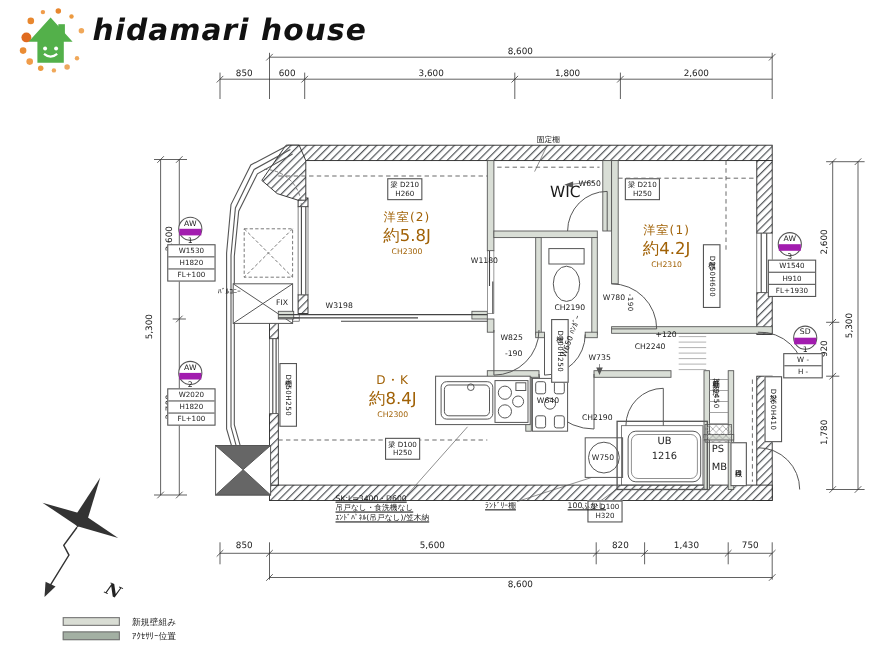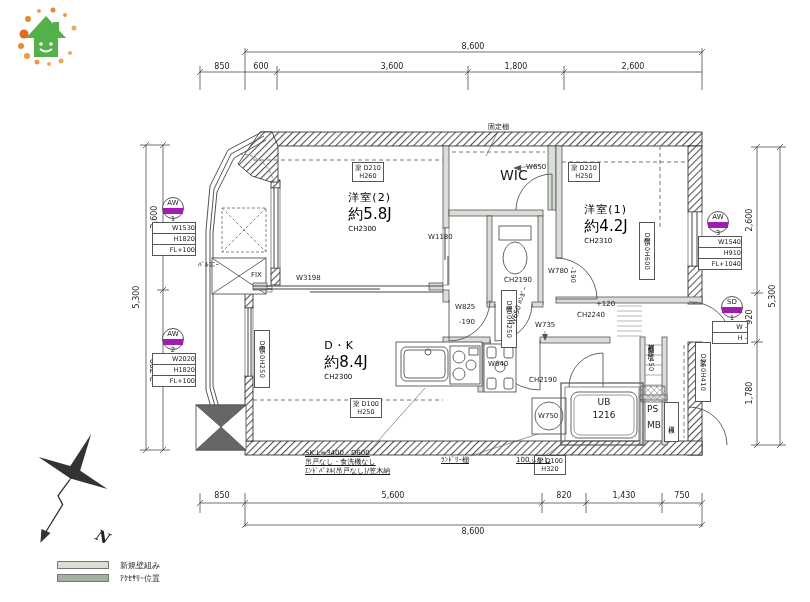--- a/index.html
+++ b/index.html
@@ -14,25 +14,25 @@
   .vbox{position:absolute;border:1px solid #555;background:#fff;display:flex;
         align-items:center;justify-content:center}
   .vtxt{writing-mode:vertical-rl;font-size:6.5px;letter-spacing:.4px;color:#1a1a1a;line-height:10px}
   .vplain{position:absolute;writing-mode:vertical-rl;font-size:6.5px;color:#1a1a1a;letter-spacing:.4px}
   .bbox{position:absolute;border:1px solid #555;background:#fff;font-size:6.5px;line-height:8px;
         text-align:center;padding:1px 2px;color:#1a1a1a;white-space:nowrap}
   .tagc{position:absolute;width:22px;height:22px;border:1px solid #555;border-radius:50%;
         background:#fff;font-size:7px;text-align:center;color:#1a1a1a;box-sizing:border-box}
   .tagc .t{height:10px;border-bottom:6px solid #a21caf;line-height:11px}
   .tagc .b{height:10px;line-height:10px}
-  .tagrows{position:absolute;width:42px;border:1px solid #555;background:#fff;text-align:right;
+  .tagrows{position:absolute;width:42px;border:1px solid #555;background:#fff;text-align:center;
            font-size:6.5px;color:#1a1a1a}
   .tagrows div{height:10px;line-height:10px;border-bottom:1px solid #555}
   .tagrows div:last-child{border-bottom:none}
-  .room{position:absolute;color:#000000;transform:translateX(-50%)}
+  .room{position:absolute;text-align:center;color:#a16207;transform:translateX(-50%)}
   .room .n{font-size:11px;letter-spacing:1px}
   .room .s{font-size:15px}
   .room .c{font-size:7px;margin-top:1px}
   .sw{position:absolute;width:52px;height:8px;border:1px solid #777;box-sizing:border-box}
   .leg{position:absolute;font-size:8px;color:#222;white-space:nowrap}
   .logo-text{position:absolute;left:84px;top:12px;font-size:27px;font-weight:bold;
              font-style:oblique;letter-spacing:1px;color:#111;white-space:nowrap}
   .nmark{position:absolute;font-size:15px;font-weight:bold;font-style:italic;color:#222;
          font-family:"DejaVu Serif","Liberation Serif",serif}
   .underl{text-decoration:underline}
@@ -274,20 +274,21 @@
       <circle cx="25" cy="5" r="2" fill="#f09c4a"></circle>
         <circle cx="14" cy="13" r="3" fill="#e8872e"></circle>
       <rect x="39" y="16" width="6" height="10" fill="#53b04a"></rect>
       <path d="M32,10 L12,32 L20,32 L20,51 L44,51 L44,32 L52,32 Z" fill="#53b04a"></path>
       <circle cx="27" cy="38" r="1.8" fill="#fff"></circle>
         <circle cx="37" cy="38" r="1.8" fill="#fff"></circle>
       <path d="M26,43 Q32,48 38,43" stroke="#fff" stroke-width="2" fill="none"></path>
     </g>
   </svg>
 
+  <div class="logo-text">hidamari house</div>
 
   <span class="dim" style="left:473px;top:42px">8,600</span>
   <span class="dim" style="left:222px;top:62px">850</span>
   <span class="dim" style="left:261px;top:62px">600</span>
   <span class="dim" style="left:392px;top:62px">3,600</span>
   <span class="dim" style="left:516px;top:62px">1,800</span>
   <span class="dim" style="left:633px;top:62px">2,600</span>
   <span class="dim" style="left:222px;top:491px">850</span>
   <span class="dim" style="left:393px;top:491px">5,600</span>
   <span class="dim" style="left:564px;top:491px">820</span>
@@ -305,21 +306,21 @@
   <div class="room" style="left:370px;top:190px">
     <div class="n">洋室(2)</div>
     <div class="s">約5.8J</div>
     <div class="c">CH2300</div>
   </div>
   <div class="room" style="left:606px;top:202px">
     <div class="n">洋室(1)</div>
     <div class="s">約4.2J</div>
     <div class="c">CH2310</div>
   </div>
-  <div class="room" style="left:346px;top:338px">
+  <div class="room" style="left:357px;top:338px">
     <div class="n">D・K</div>
     <div class="s">約8.4J</div>
     <div class="c">CH2300</div>
   </div>
   <span class="ann" style="left:500px;top:171px;font-size:14px">WIC</span>
   <span class="ann" style="left:198px;top:261px">ﾊﾞﾙｺﾆｰ</span>
   <span class="ann ctr" style="left:604px;top:398px;font-size:9px">UB</span>
   <span class="ann ctr" style="left:604px;top:411px;font-size:9px">1216</span>
   <span class="ann" style="left:647px;top:405px;font-size:9px">PS</span>
   <span class="ann" style="left:647px;top:421px;font-size:9px">MB</span>
@@ -342,21 +343,21 @@
     <div>H1820</div>
     <div>FL+100</div>
   </div>
   <div class="tagc" style="left:707px;top:211px">
     <div class="t">AW</div>
     <div class="b">3</div>
   </div>
   <div class="tagrows" style="left:698px;top:236px">
     <div>W1540</div>
     <div>H910</div>
-    <div>FL+1040</div>
+    <div>FL+1930</div>
   </div>
   <div class="tagc" style="left:721px;top:296px">
     <div class="t">SD</div>
     <div class="b">1</div>
   </div>
   <div class="tagrows" style="left:712px;top:321px;width:34px">
     <div>W -</div>
     <div>H -</div>
   </div>
 

